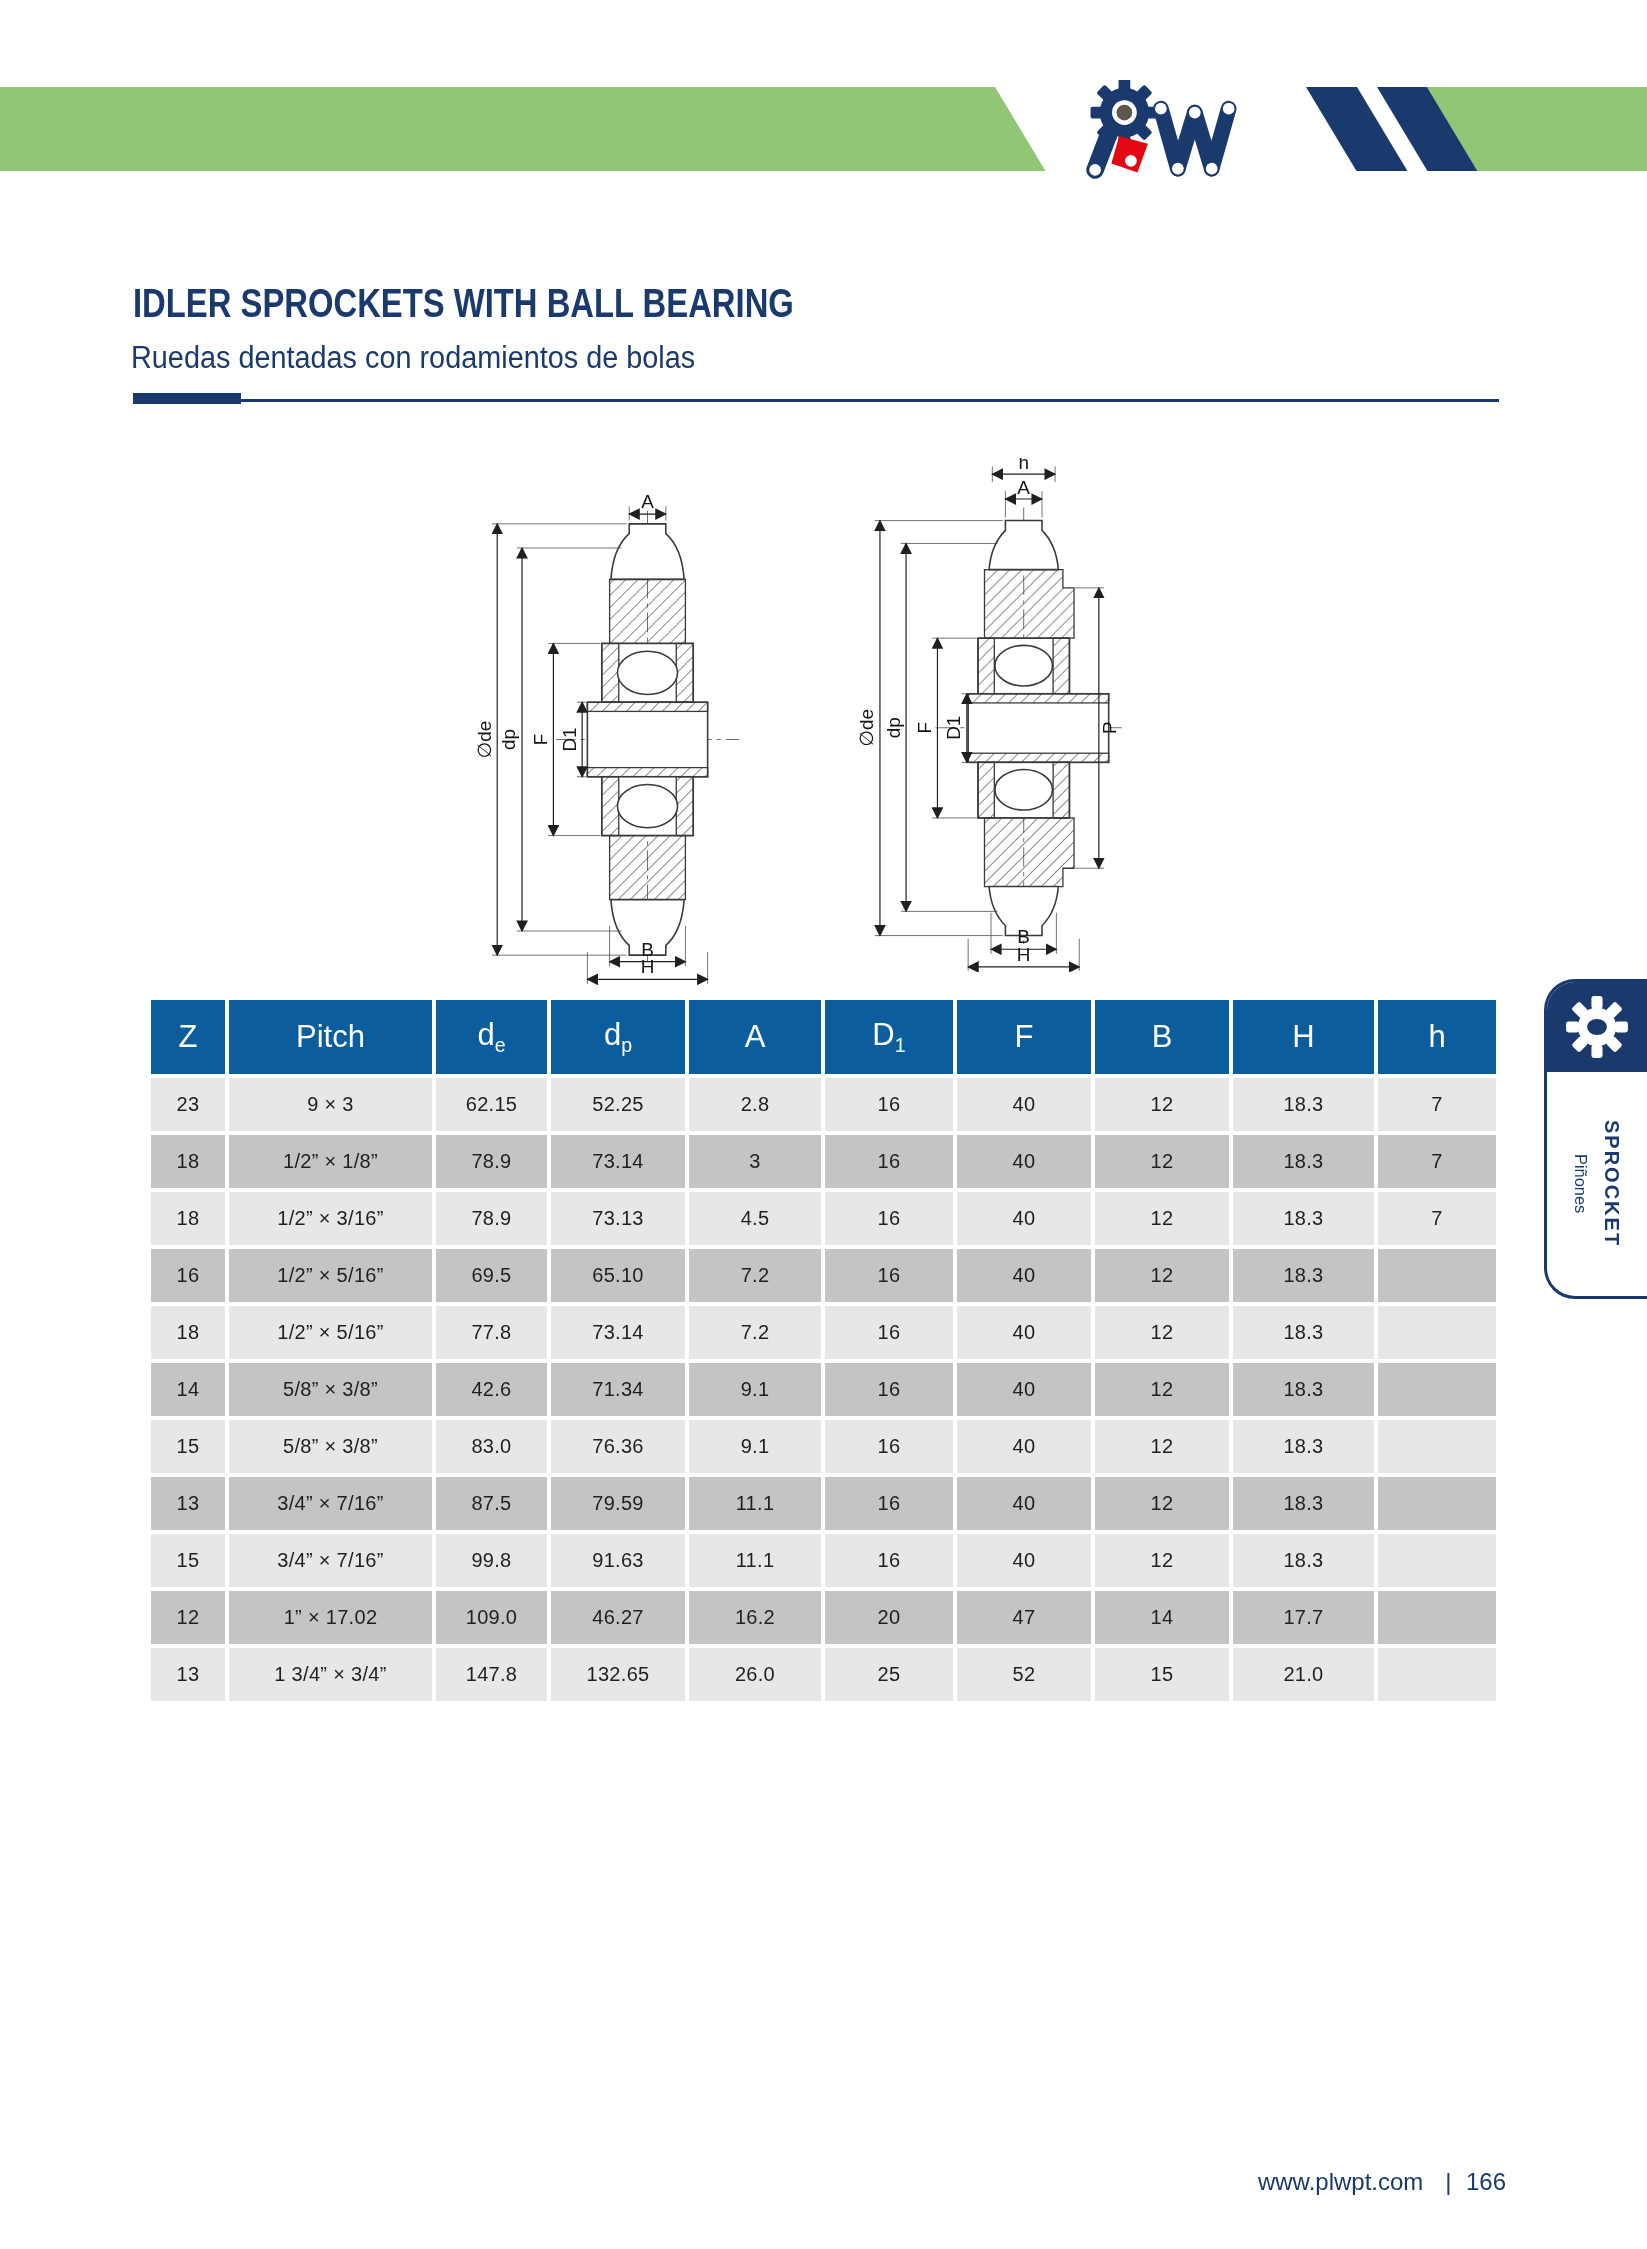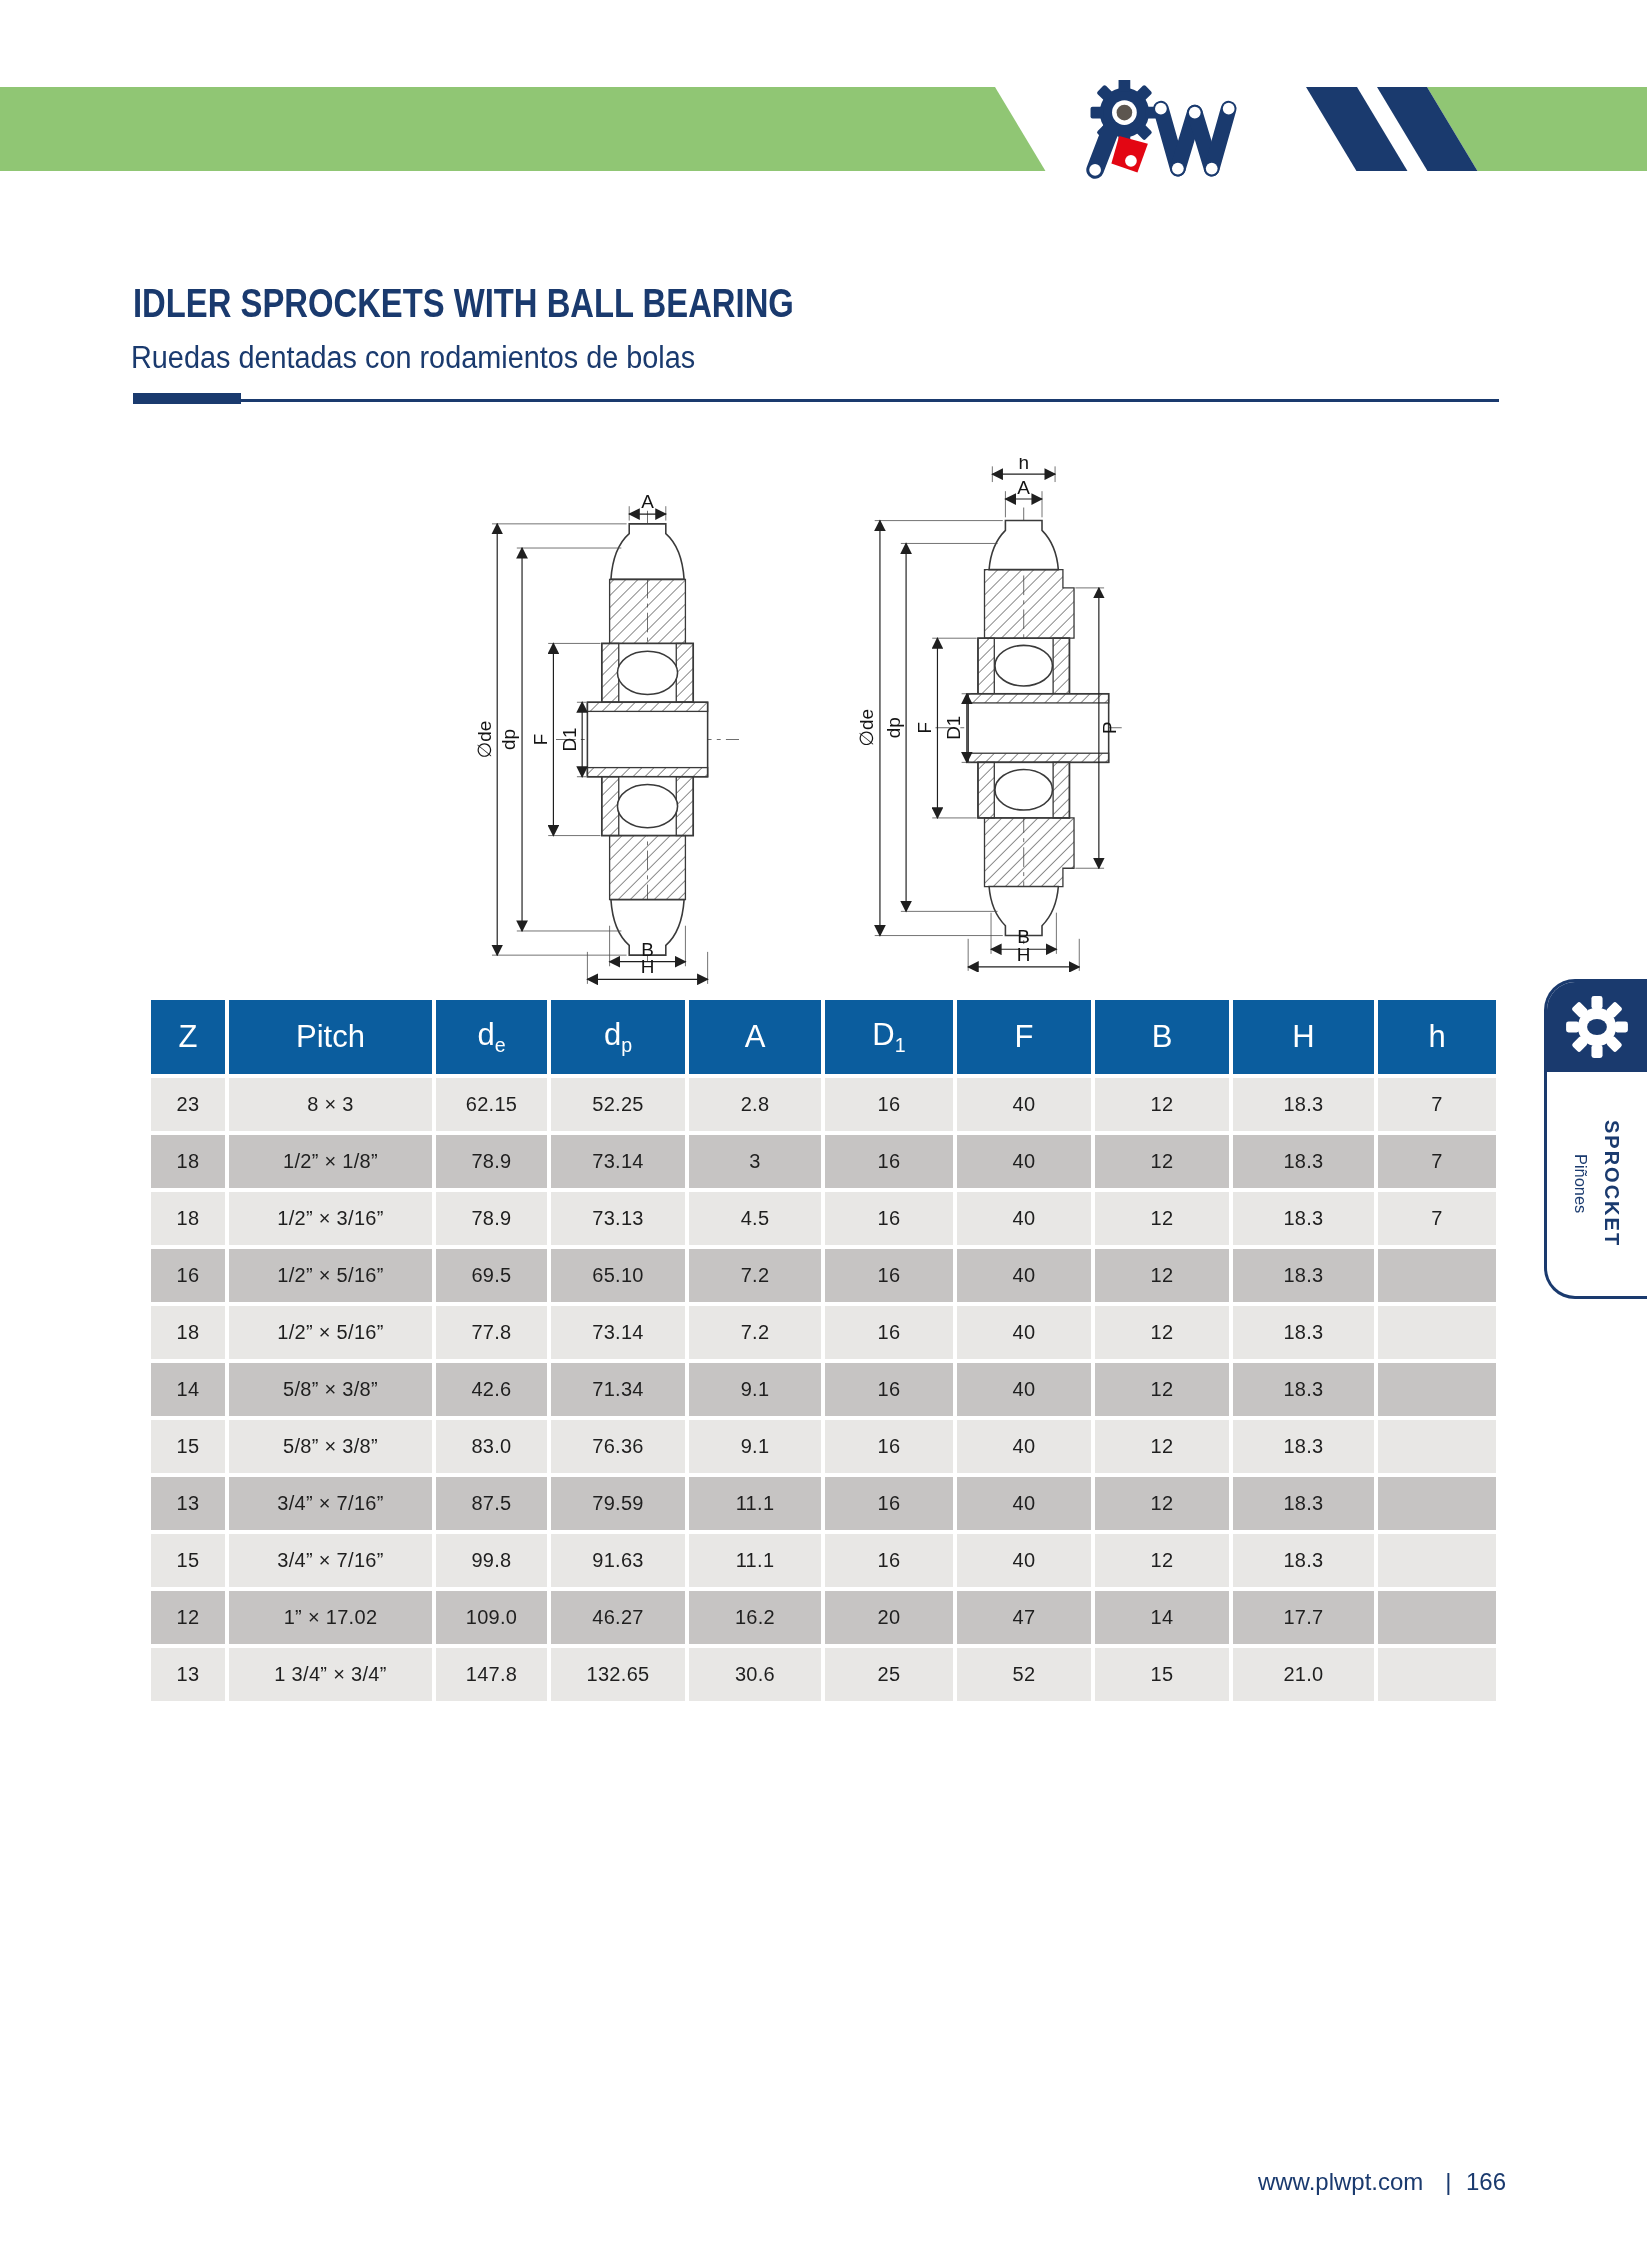--- a/index.html
+++ b/index.html
@@ -264,21 +264,21 @@
         <th>D<sub>1</sub></th>
         <th>F</th>
         <th>B</th>
         <th>H</th>
         <th>h</th>
       </tr>
   </thead>
   <tbody>
       <tr>
         <td>23</td>
-        <td>8 × 3</td>
+        <td>9 × 3</td>
         <td>62.15</td>
         <td>52.25</td>
         <td>2.8</td>
         <td>16</td>
         <td>40</td>
         <td>12</td>
         <td>18.3</td>
         <td>7</td>
       </tr>
       <tr>
@@ -387,21 +387,21 @@
         <td>47</td>
         <td>14</td>
         <td>17.7</td>
         <td></td>
       </tr>
       <tr>
         <td>13</td>
         <td>1 3/4”  × 3/4”</td>
         <td>147.8</td>
         <td>132.65</td>
-        <td>30.6</td>
+        <td>26.0</td>
         <td>25</td>
         <td>52</td>
         <td>15</td>
         <td>21.0</td>
         <td></td>
       </tr>
     </tbody>
 </table>
 
 <div class="side-tab">

